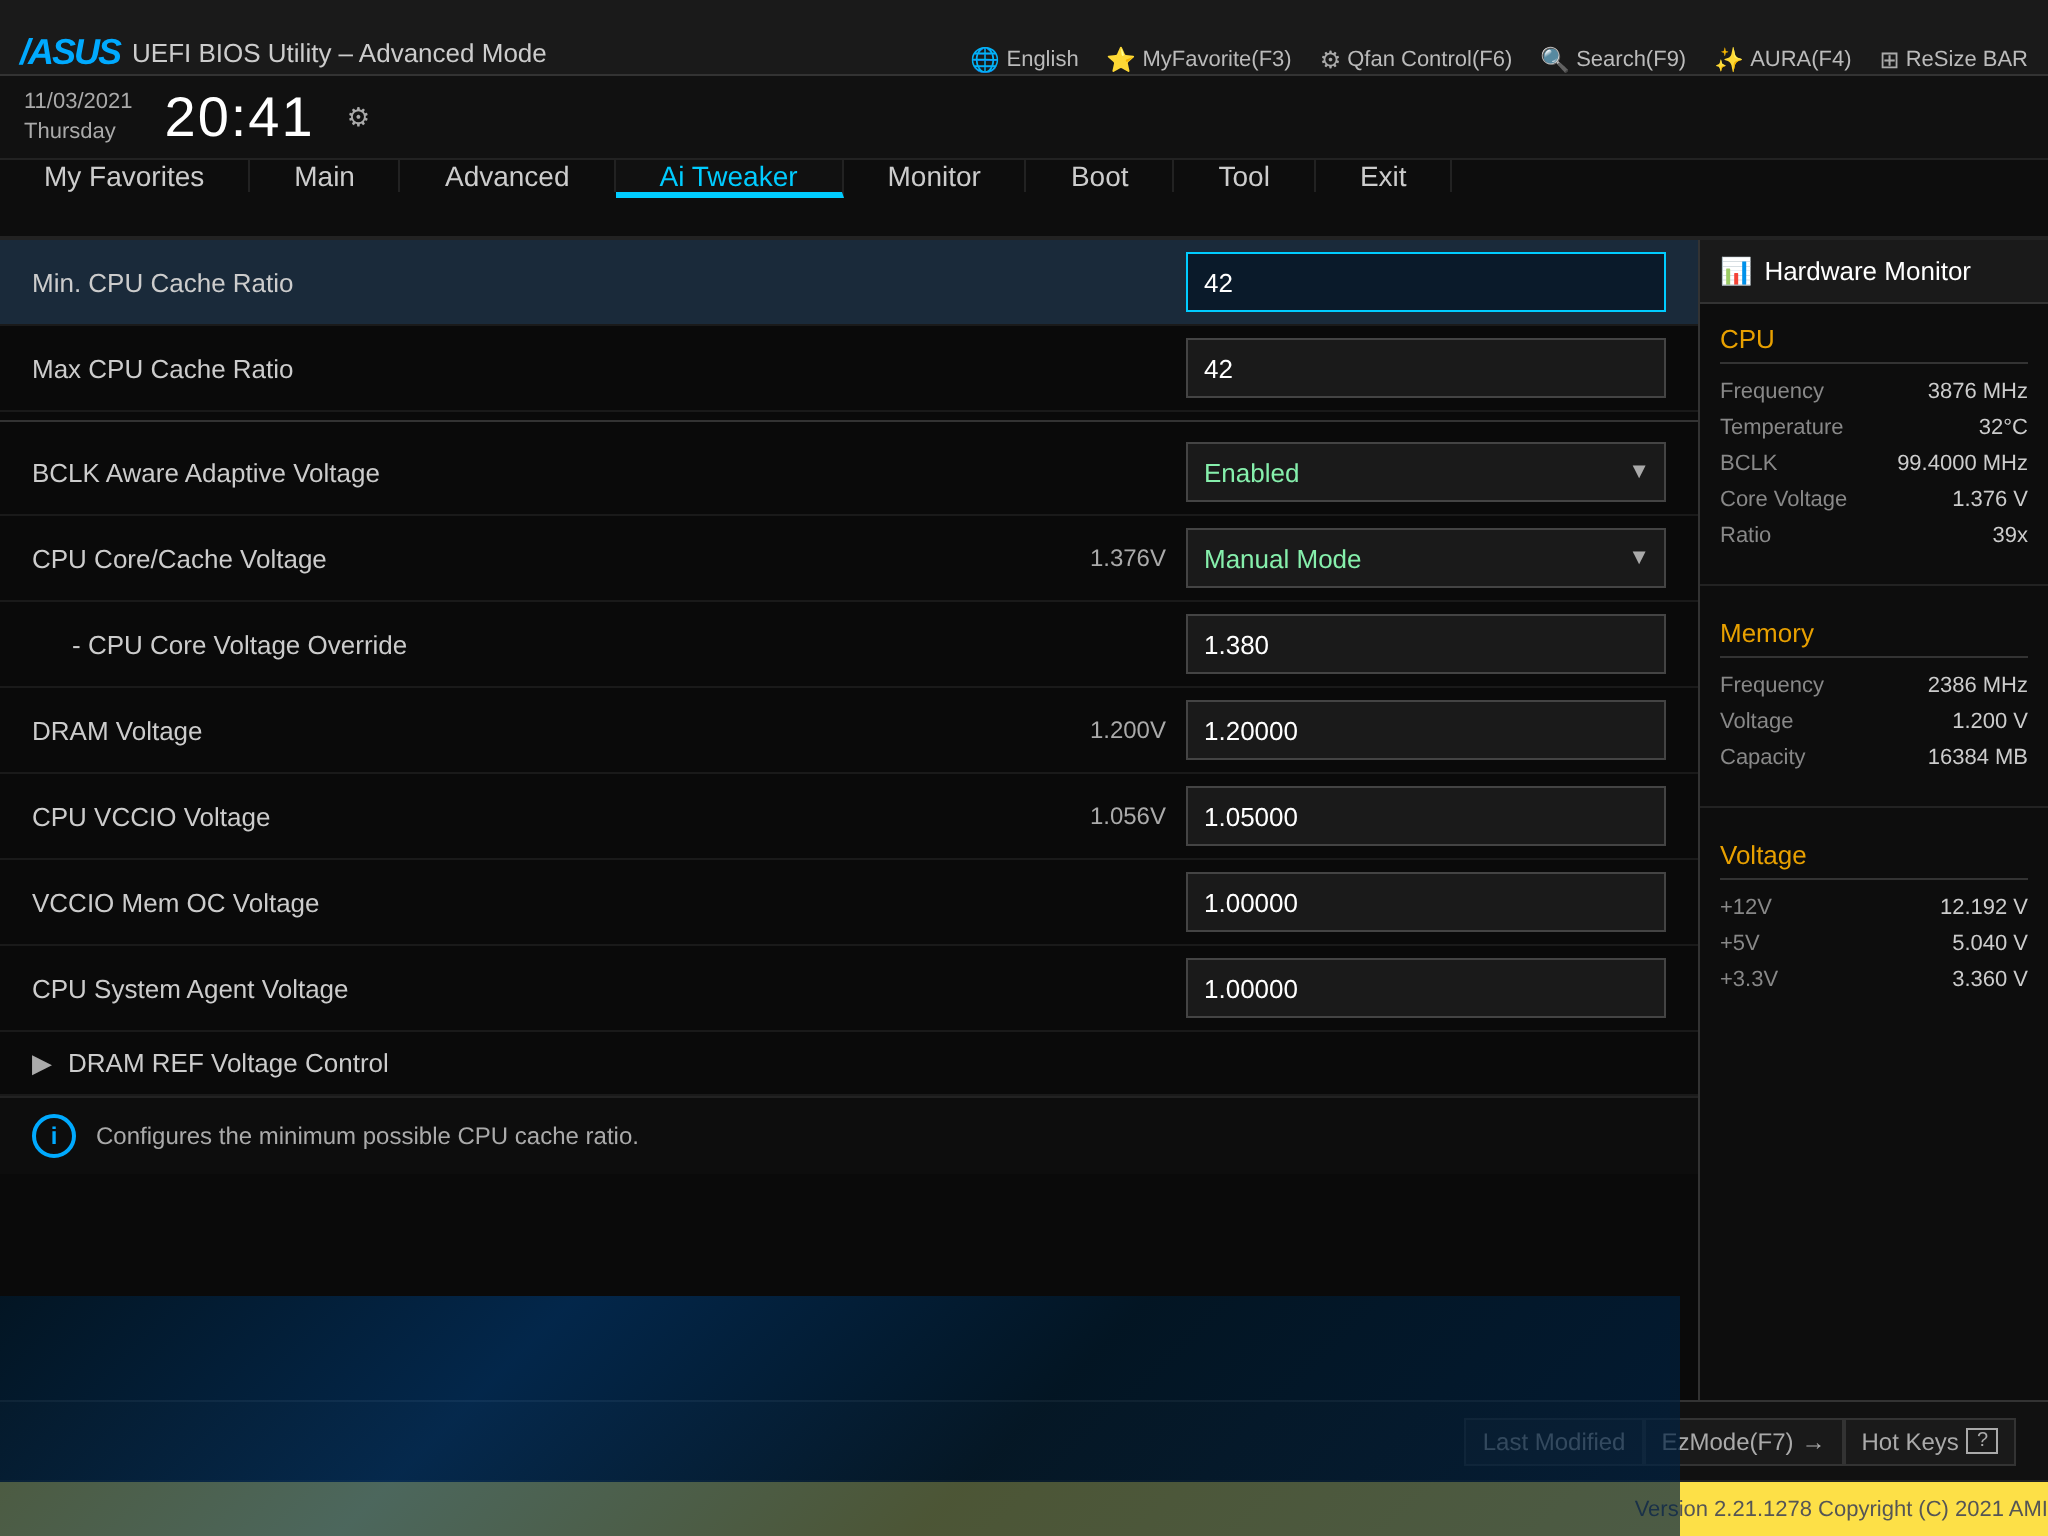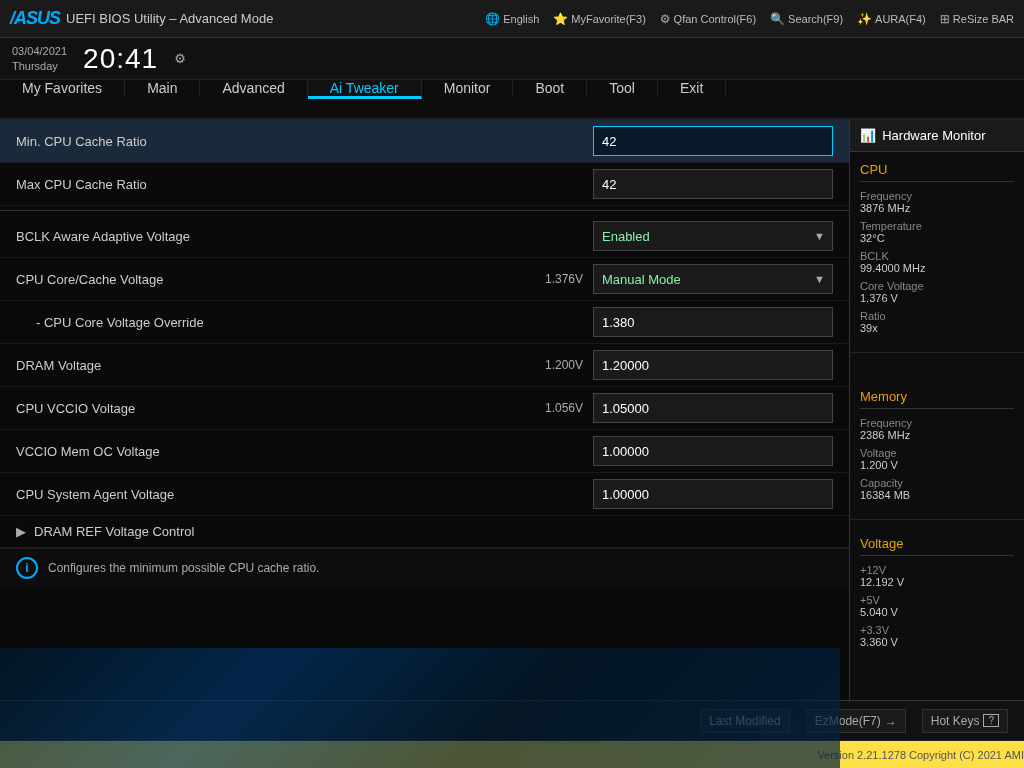--- a/index.html
+++ b/index.html
@@ -31,21 +31,21 @@
       height: 768px;
     }
 
     
     .header {
       background: #1a1a1a;
       border-bottom: 1px solid #333;
       padding: 0 10px;
       height: 38px;
       display: flex;
-      align-items: center;
+      align-items: flex-end;
       gap: 12px;
     }
 
     .asus-logo {
       display: flex;
       align-items: center;
       gap: 6px;
     }
 
     .asus-text {
@@ -303,28 +303,27 @@
 
     .hw-section-title {
       font-size: 13px;
       font-weight: normal;
       margin-bottom: 8px;
       padding-bottom: 4px;
       border-bottom: 1px solid #333;
     }
 
     .hw-section-title.cpu-color { color: #e8a000; }
-    .hw-section-title.mem-color { color: #e8a000; margin-top: 20px; }
+    .hw-section-title.mem-color { color: #e8a000; }
     .hw-section-title.volt-color { color: #e8a000; }
 
     .hw-row {
       display: flex;
       justify-content: space-between;
       margin-bottom: 6px;
-      flex-direction: column;
     }
 
     .hw-label {
       color: #888;
       font-size: 11px;
     }
 
     .hw-value {
       color: #ccc;
       font-size: 11px;
@@ -337,21 +336,20 @@
     }
 
     
     .bottom-bar {
       background: #111;
       height: 40px;
       display: flex;
       align-items: center;
       justify-content: flex-end;
       padding: 0 16px;
-      gap: 16px;
       border-top: 1px solid #333;
     }
 
     .bottom-btn {
       color: #aaa;
       font-size: 12px;
       cursor: pointer;
       display: flex;
       align-items: center;
       gap: 4px;
@@ -408,21 +406,21 @@
       </div>
       <div class="header-tool-item">
         <span class="tool-icon">⊞</span>
         <span>ReSize BAR</span>
       </div>
     </div>
   </div>
 
   <div class="clock-row">
     <div class="date-block">
-      <div>03/04/2021</div>
+      <div>11/03/2021</div>
       <div>Thursday</div>
     </div>
     <div class="time-block">20:41</div>
     <span class="gear-icon">⚙</span>
   </div>
 
   <div class="nav-bar">
     <div class="nav-item">
       <span>My Favorites</span>
     </div>

